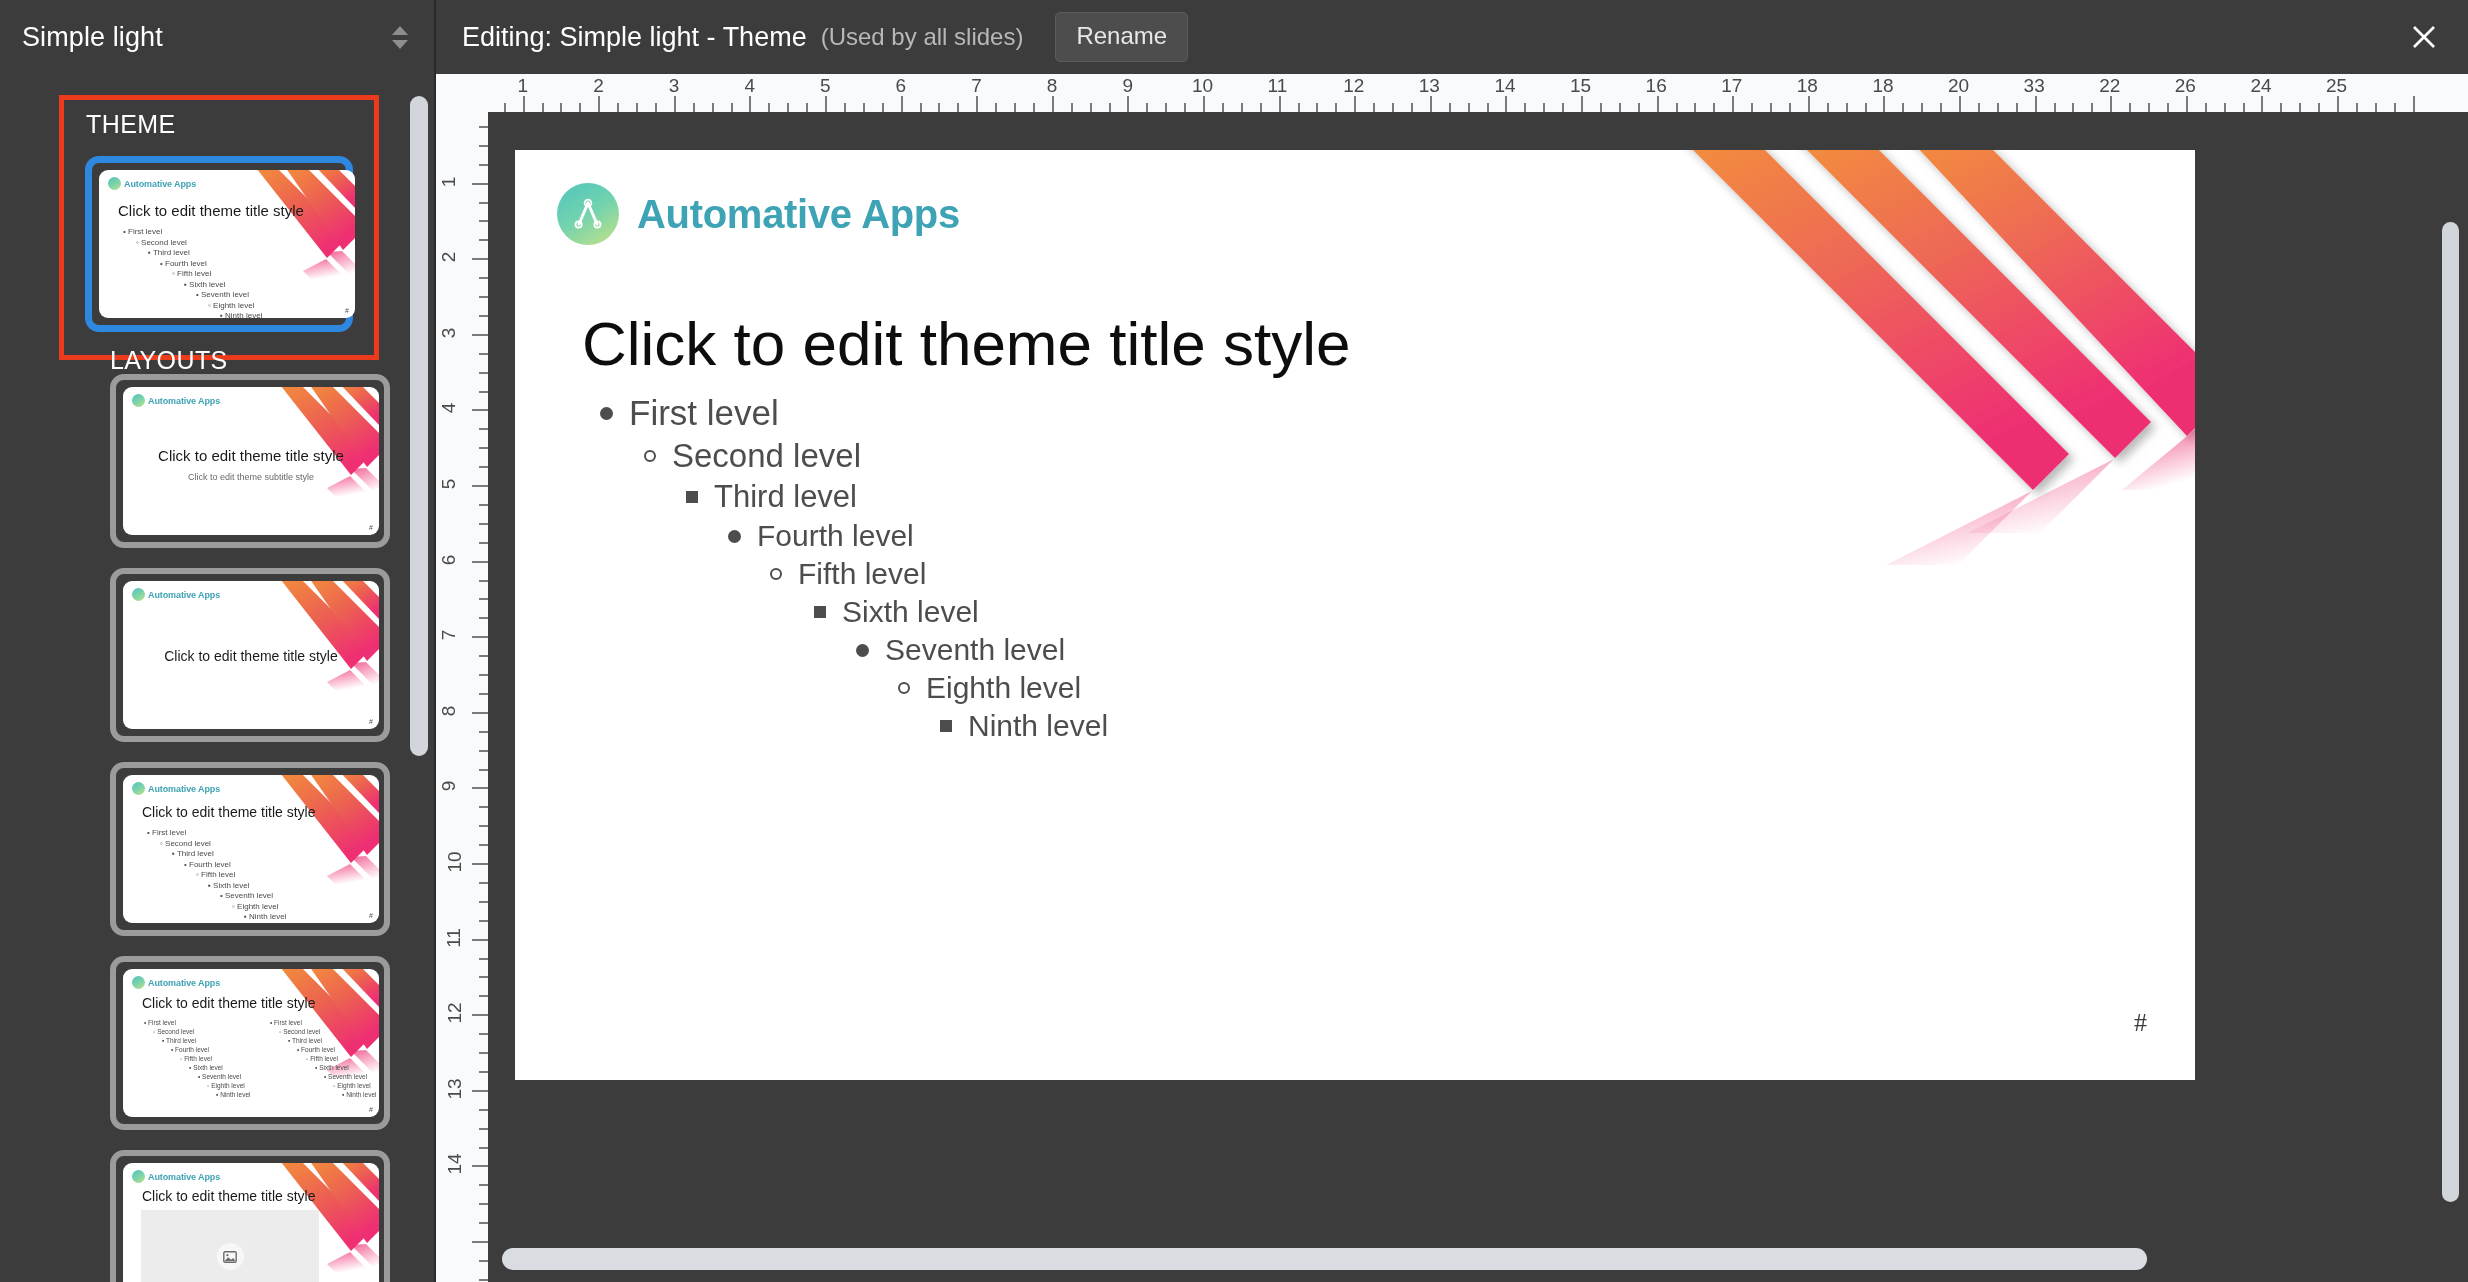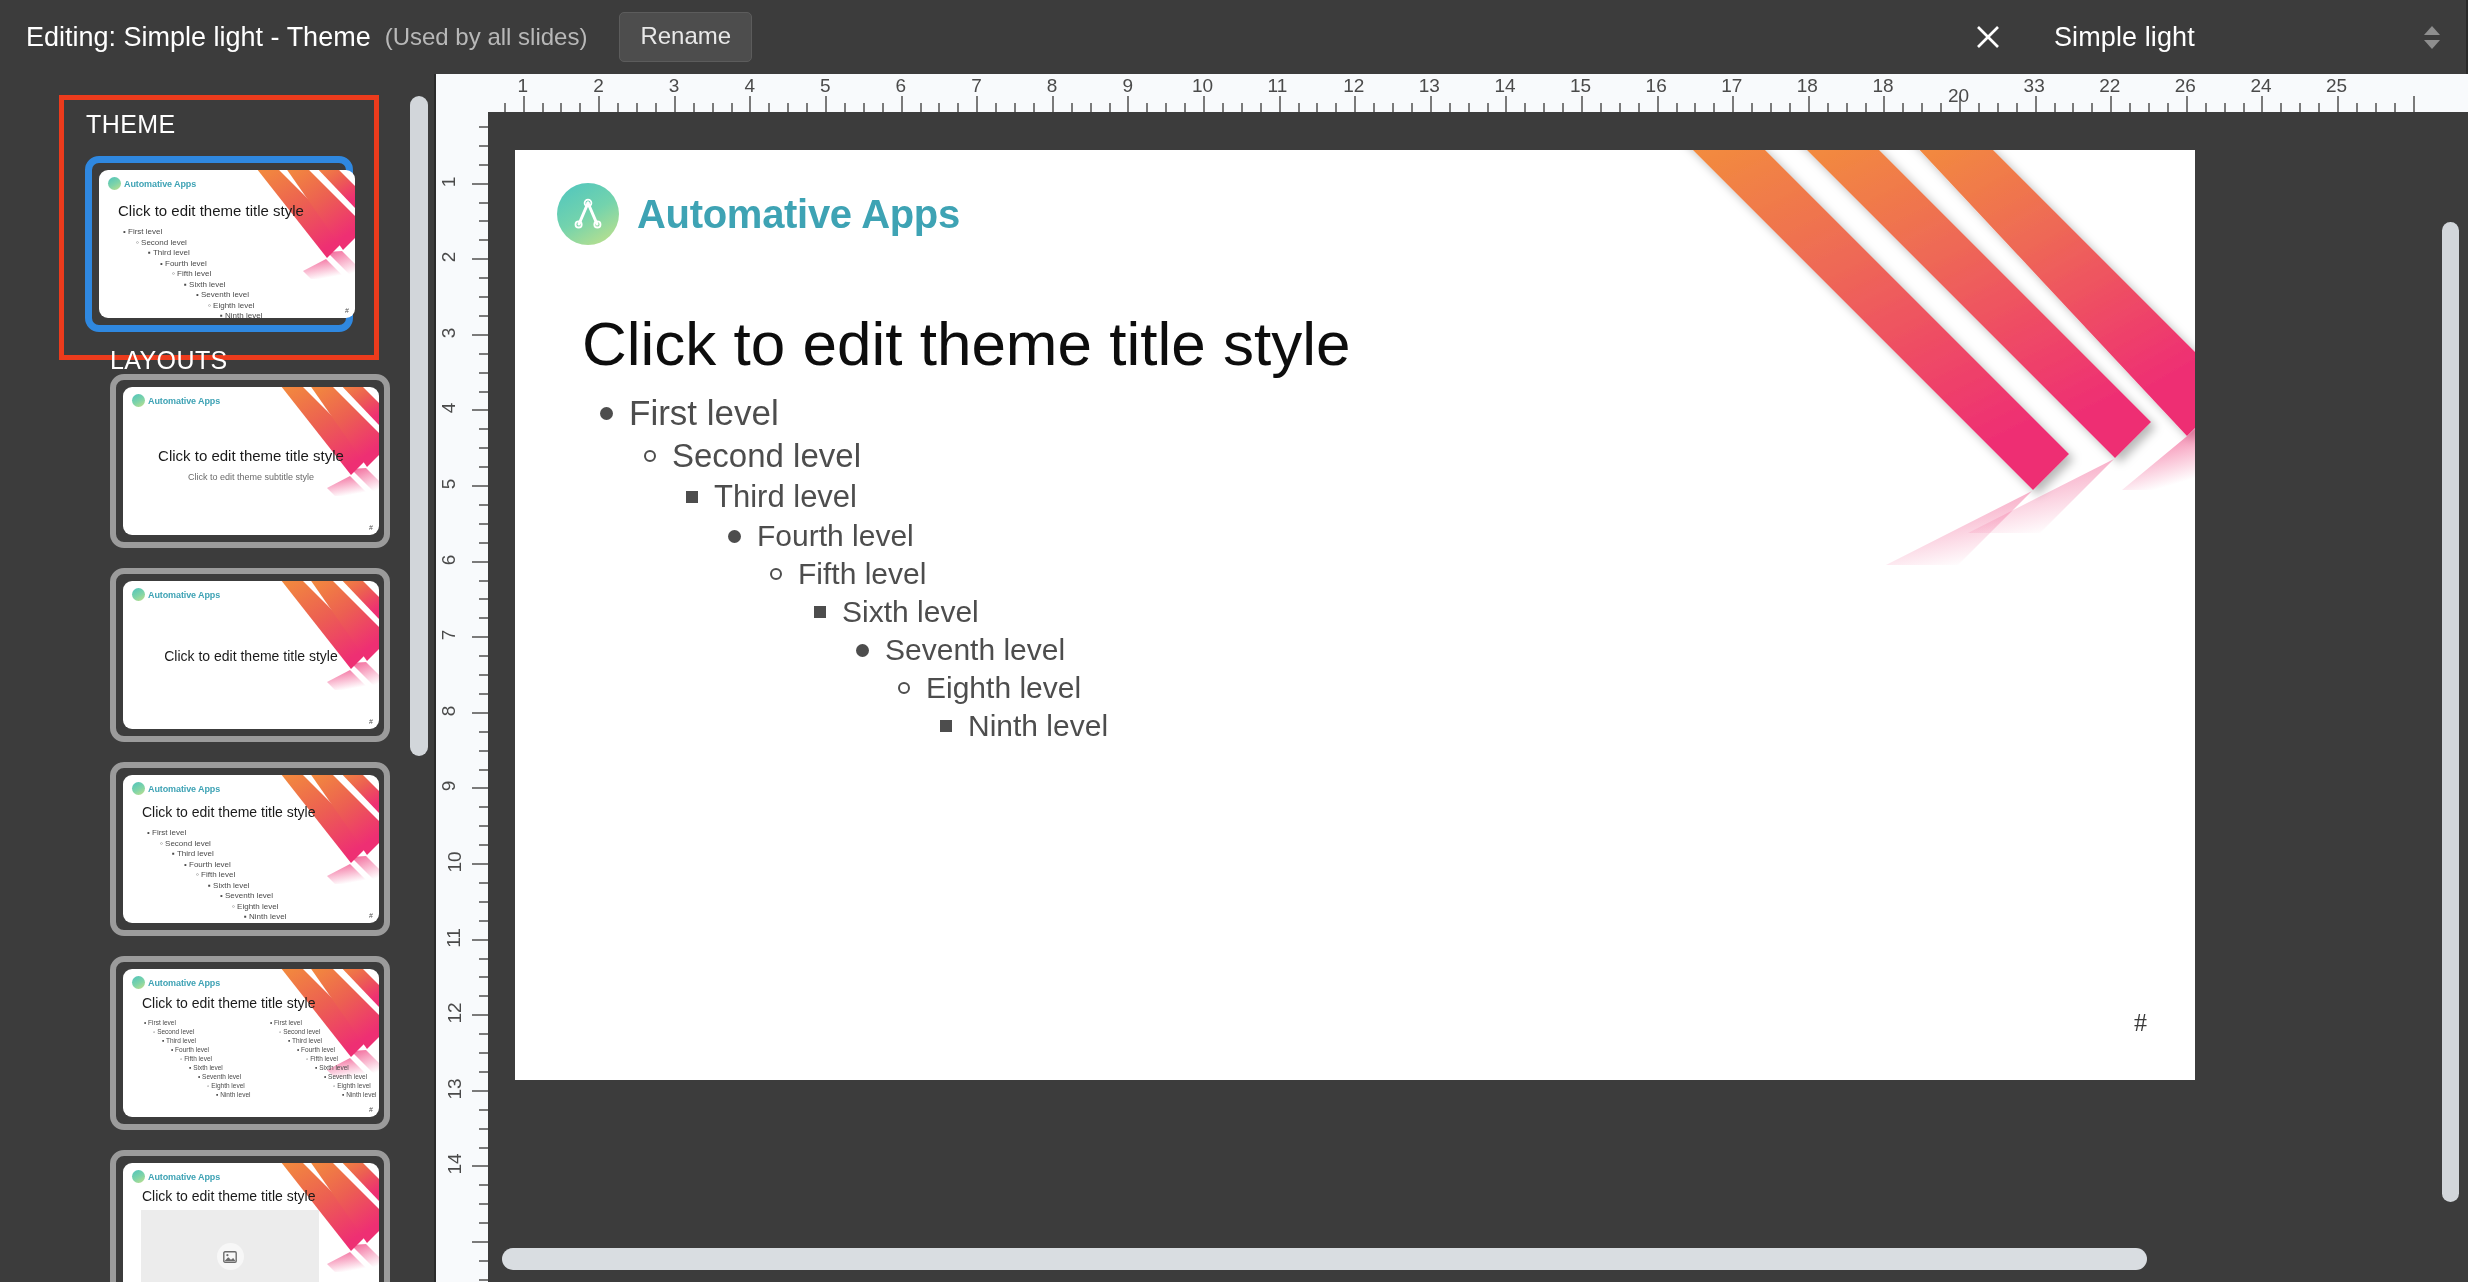--- a/index.html
+++ b/index.html
@@ -236,38 +236,38 @@
   }
 
   
   .slide-chev { position: absolute; right: 0; top: 0; pointer-events: none; }
 </style>
 </head>
 <body>
 
 <div id="topbar">
 
+  <div id="theme-selector">
+    <span class="name">Simple light</span>
+    <span class="spinner">
+      <span class="tri-up"></span>
+      <span class="tri-down"></span>
+    </span>
+  </div>
+
   <div id="editbar">
     <span id="edit-title">Editing: Simple light - Theme</span>
     <span id="edit-sub">(Used by all slides)</span>
     <button id="rename-btn">Rename</button>
 
     <span id="close-btn">
       <svg width="30" height="30" viewBox="0 0 30 30" aria-hidden="true">
         <line x1="5" y1="5" x2="25" y2="25" stroke="#ffffff" stroke-width="2.6"></line>
         <line x1="25" y1="5" x2="5" y2="25" stroke="#ffffff" stroke-width="2.6"></line>
       </svg>
-    </span>
-  </div>
-
-  <div id="theme-selector">
-    <span class="name">Simple light</span>
-    <span class="spinner">
-      <span class="tri-up"></span>
-      <span class="tri-down"></span>
     </span>
   </div>
 </div>
 
 <div id="sidebar">
 
   <div id="theme-group">
     <div class="sec-label">THEME</div>
 
     <div class="thumb-outer selected" style="margin-top:10px;">
@@ -596,21 +596,21 @@
       <div class="rnum" style="left: 704px; top: 1px;">10</div>
       <div class="rnum" style="left: 779.6px; top: 1px;">11</div>
       <div class="rnum" style="left: 855.2px; top: 1px;">12</div>
       <div class="rnum" style="left: 930.8px; top: 1px;">13</div>
       <div class="rnum" style="left: 1006.4px; top: 1px;">14</div>
       <div class="rnum" style="left: 1082px; top: 1px;">15</div>
       <div class="rnum" style="left: 1157.6px; top: 1px;">16</div>
       <div class="rnum" style="left: 1233.2px; top: 1px;">17</div>
       <div class="rnum" style="left: 1308.8px; top: 1px;">18</div>
       <div class="rnum" style="left: 1384.4px; top: 1px;">18</div>
-      <div class="rnum" style="left: 1460px; top: 11px; text-align: center;">20</div>
+      <div class="rnum" style="left: 1460px; top: 1px; text-align: center;">20</div>
       <div class="rnum" style="left: 1535.6px; top: 1px;">33</div>
       <div class="rnum" style="left: 1611.2px; top: 1px;">22</div>
       <div class="rnum" style="left: 1686.8px; top: 1px;">26</div>
       <div class="rnum" style="left: 1762.4px; top: 1px;">24</div>
       <div class="rnum" style="left: 1838px; top: 1px;">25</div>
     </div>
   <div id="ruler-v">
       <div class="tick" style="top: 13.9px; height: 2px; width: 9px; right: 0px;"></div>
       <div class="tick" style="top: 32.8px; height: 2px; width: 9px; right: 0px;"></div>
       <div class="tick" style="top: 51.7px; height: 2px; width: 9px; right: 0px;"></div>

